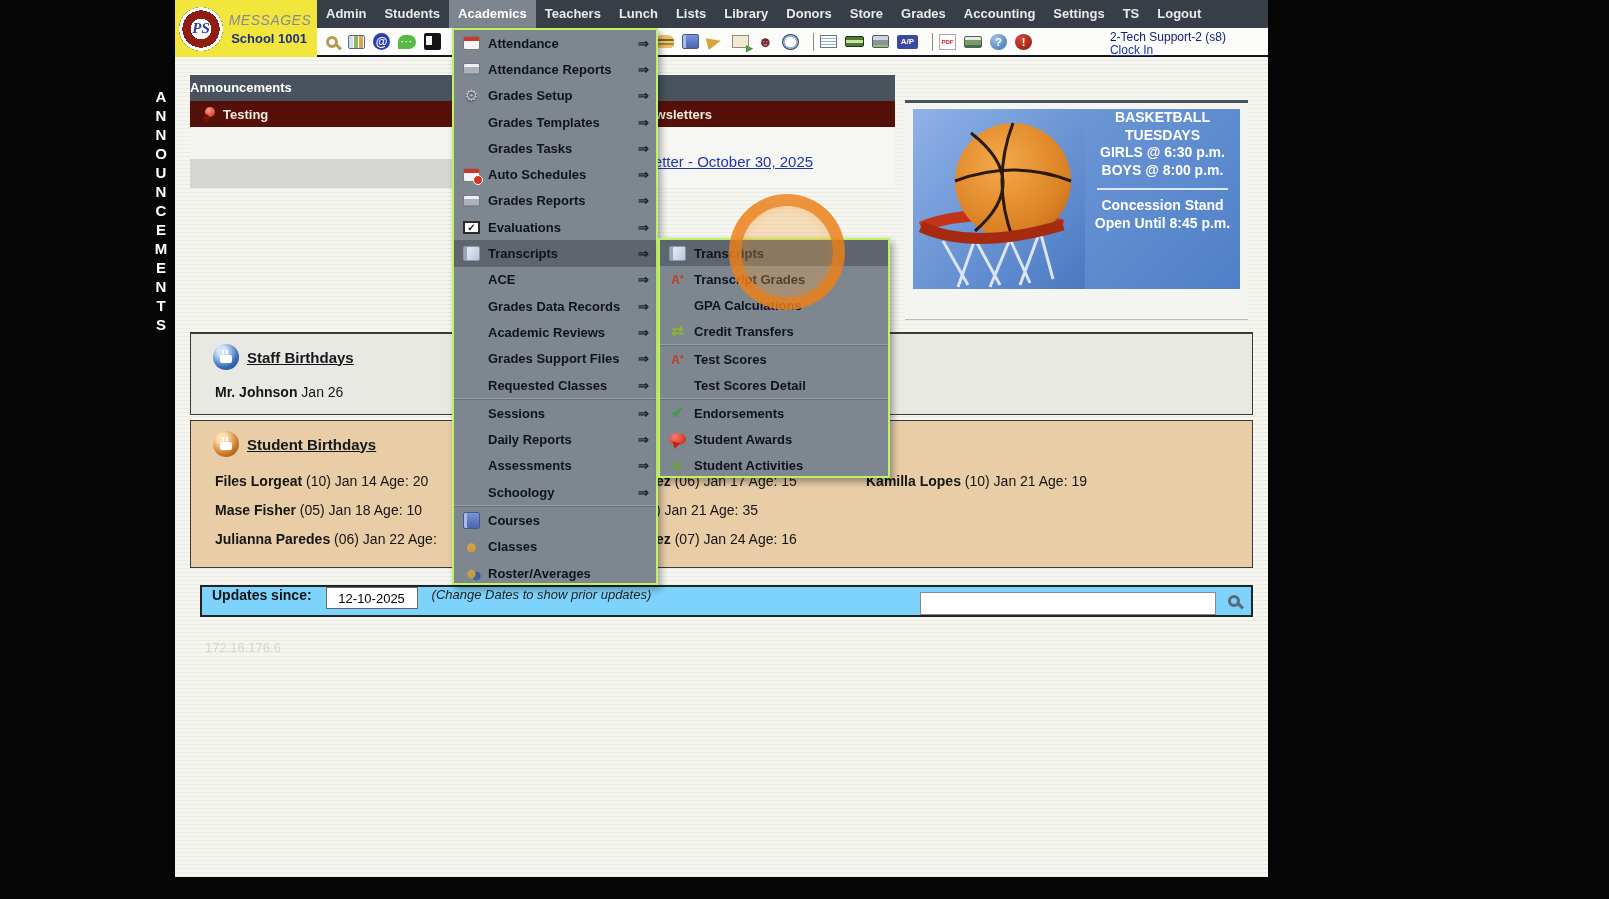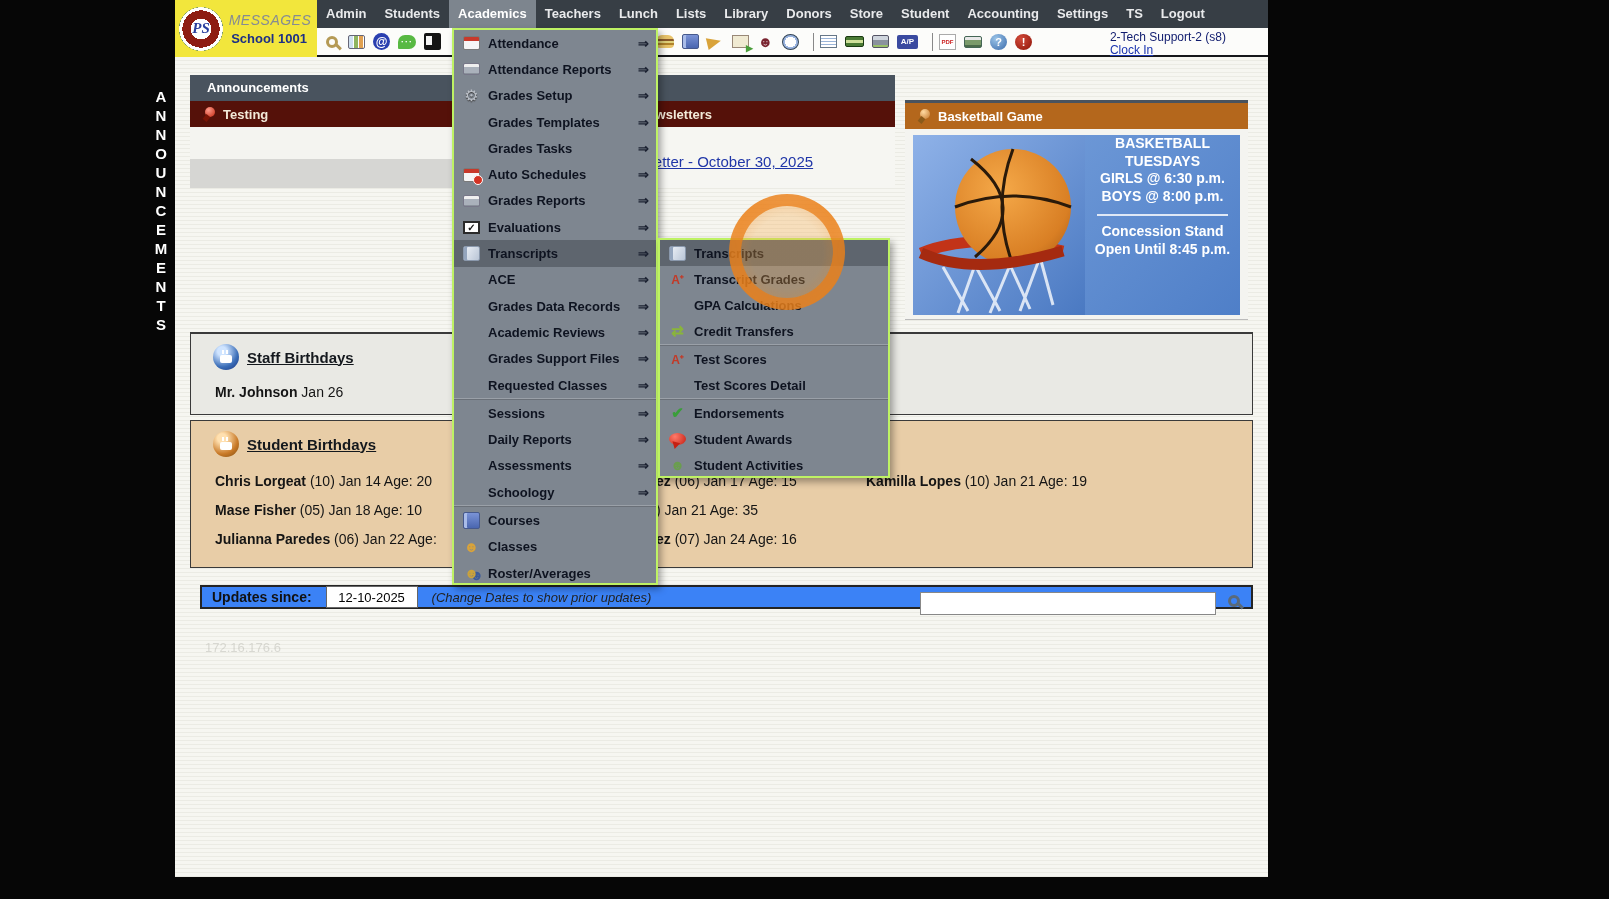--- a/index.html
+++ b/index.html
@@ -66,21 +66,21 @@
   .i-alert{width:16px;height:16px;border-radius:50%;background:radial-gradient(circle at 35% 30%,#d24a3a,#8e1408);color:#fff;font-size:11px}
   .user-block{position:absolute;right:42px;top:3px;font-size:12px;color:#101c6e;line-height:13px}
   .clockin{color:#1a34b0;text-decoration:underline;cursor:pointer;display:inline-block}
 
   
   .leftrail{position:absolute;left:149px;top:87px;width:24px;color:#fff;font-weight:bold;font-size:15px;text-align:center}
   .rail-ch{height:19px;line-height:19px}
 
   
   .annc-bar{position:absolute;left:190px;top:75px;width:705px;height:26px;background:#49535e;color:#fff;
-    font-weight:bold;font-size:13px;line-height:26px;padding-left:17px}
+    font-weight:bold;font-size:13px;line-height:26px;}
   .panel{position:absolute}
   .ph{height:26px;display:flex;align-items:center;gap:8px;padding-left:12px;font-weight:bold;font-size:13px}
   .ph.maroon{background:#551109;color:#f3ead9}
   .ph.orange{background:#b4671c;color:#fff}
   .pin{width:13px;height:14px;position:relative;flex:0 0 13px}
   .pin:before{content:"";position:absolute;left:3px;top:0;width:10px;height:10px;border-radius:50%;
     background:radial-gradient(circle at 35% 30%,#ff9a8a,#c22a12)}
   .pin:after{content:"";position:absolute;left:2px;top:8px;width:5px;height:6px;background:#7a1505;transform:rotate(40deg)}
   .pin.orange:before{background:radial-gradient(circle at 35% 30%,#ffd9a0,#c2762a)}
   .pin.orange:after{background:#8a5a1a}
@@ -106,22 +106,22 @@
   .cake:before{content:"";position:absolute;left:9px;top:6px;width:8px;height:4px;
     background:repeating-linear-gradient(90deg,#fff 0 2px,transparent 2px 4px)}
   .bd-entry{font-size:14px;color:#151515;white-space:nowrap}
   .bd-entry b{font-weight:bold}
   .staff-entry{padding:14px 0 0 24px}
   .sb-col{position:absolute;top:52px}
   .sb-col .bd-entry{height:29px}
   .sb-c0{left:24px}.sb-c1{left:465px}.sb-c2{left:675px}
 
   
-  .updates-bar{position:absolute;left:200px;top:585px;width:1053px;height:24px;background:#3b82f6;
-    border:2px solid #242424;display:flex;align-items:center}
+  .updates-bar{position:absolute;left:200px;top:585px;width:1053px;height:32px;background:#7dd3fc;
+    border:2px solid #242424;display:flex;align-items:flex-start}
   .upd-label{font-weight:bold;font-size:14px;color:#111;margin-left:10px}
   .upd-date{width:92px;height:22px;text-align:center;margin-left:14px;border:1px solid #666;font-size:13px;
     font-family:"Liberation Sans",sans-serif;background:#fff}
   .upd-hint{font-style:italic;font-size:13px;color:#222;margin-left:14px}
   .upd-search{position:absolute;left:718px;top:5px;width:296px;height:23px;border:1px solid #888;background:#fff}
   .upd-lens{position:absolute;left:1026px;top:8px;cursor:pointer}
   .watermark{position:absolute;left:205px;top:640px;font-size:13px;color:rgba(160,160,152,.35)}
 
   
   .dd{position:absolute;background:#7e8690;border:2px solid #bef264;box-shadow:3px 4px 7px rgba(0,0,0,.35);
@@ -196,21 +196,21 @@
   <div class="topnav" id="topnav">
       <div class="nav-item">Admin</div>
       <div class="nav-item">Students</div>
       <div class="nav-item active">Academics</div>
       <div class="nav-item">Teachers</div>
       <div class="nav-item">Lunch</div>
       <div class="nav-item">Lists</div>
       <div class="nav-item">Library</div>
       <div class="nav-item">Donors</div>
       <div class="nav-item">Store</div>
-      <div class="nav-item">Student</div>
+      <div class="nav-item">Grades</div>
       <div class="nav-item">Accounting</div>
       <div class="nav-item">Settings</div>
       <div class="nav-item">TS</div>
       <div class="nav-item">Logout</div>
     </div>
 
   <div class="toolbar" id="toolbar">
     <span class="tbi i-search">
         <span class="lens"></span>
       </span>
@@ -256,24 +256,20 @@
     <div class="ph maroon" style="position:relative">
       <span class="pin" style="position:absolute;left:62px"></span>
       <span style="position:absolute;left:80px">Newsletters</span>
     </div>
     <div class="pc">
       <span class="news-link">Newsletter - October 30, 2025</span>
     </div>
   </div>
 
   <div class="panel panel-bball">
-    <div class="ph orange">
-      <span class="pin orange"></span>
-      <span>Basketball Game</span>
-    </div>
     <div class="bb-body">
       <svg width="172" height="180" viewBox="0 0 172 180">
         <defs>
           <linearGradient id="bbg" x1="0" y1="0" x2="1" y2="1">
             <stop offset="0" stop-color="#8fb2e8"></stop>
               <stop offset="1" stop-color="#4a79c2"></stop>
           </linearGradient>
           <radialGradient id="ball" cx="0.4" cy="0.35" r="0.85">
             <stop offset="0" stop-color="#f5a949"></stop>
               <stop offset="0.7" stop-color="#d97f24"></stop>
@@ -312,21 +308,21 @@
     </div>
     <div class="staff-entry bd-entry" id="staff-entries"><b>Mr. Johnson</b> Jan 26</div>
   </div>
 
   <div class="panel student-panel">
     <div class="bd-title-row">
       <span class="cake orange"></span>
       <span class="panel-title">Student Birthdays</span>
     </div>
     <div class="sb-col sb-c0" id="sb-c0">
-        <div class="bd-entry"><b>Chris Lorgeat</b> (10) Jan 14 Age: 20</div>
+        <div class="bd-entry"><b>Files Lorgeat</b> (10) Jan 14 Age: 20</div>
         <div class="bd-entry"><b>Mase Fisher</b> (05) Jan 18 Age: 10</div>
         <div class="bd-entry"><b>Julianna Paredes</b> (06) Jan 22 Age:</div>
       </div>
     <div class="sb-col sb-c1" id="sb-c1">
         <div class="bd-entry"><b>ez</b> (06) Jan 17 Age: 15</div>
         <div class="bd-entry"><b></b>) Jan 21 Age: 35</div>
         <div class="bd-entry"><b>ez</b> (07) Jan 24 Age: 16</div>
       </div>
     <div class="sb-col sb-c2" id="sb-c2">
         <div class="bd-entry"><b>Kamilla Lopes</b> (10) Jan 21 Age: 19</div>

